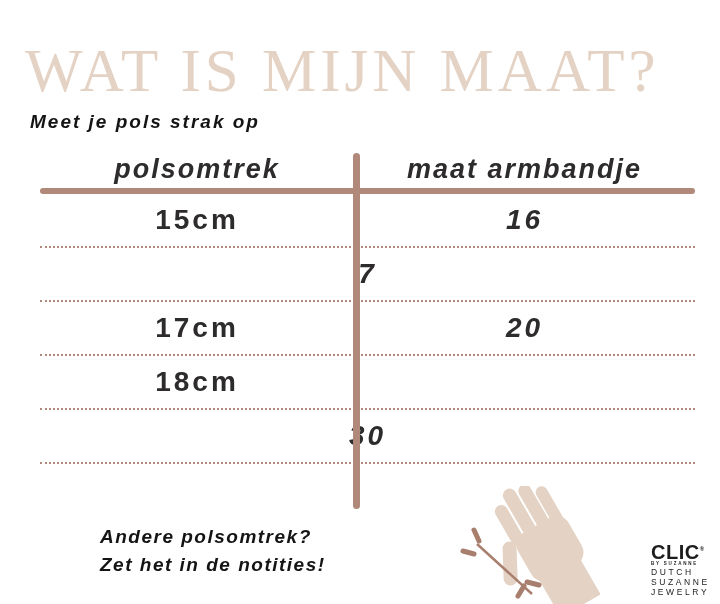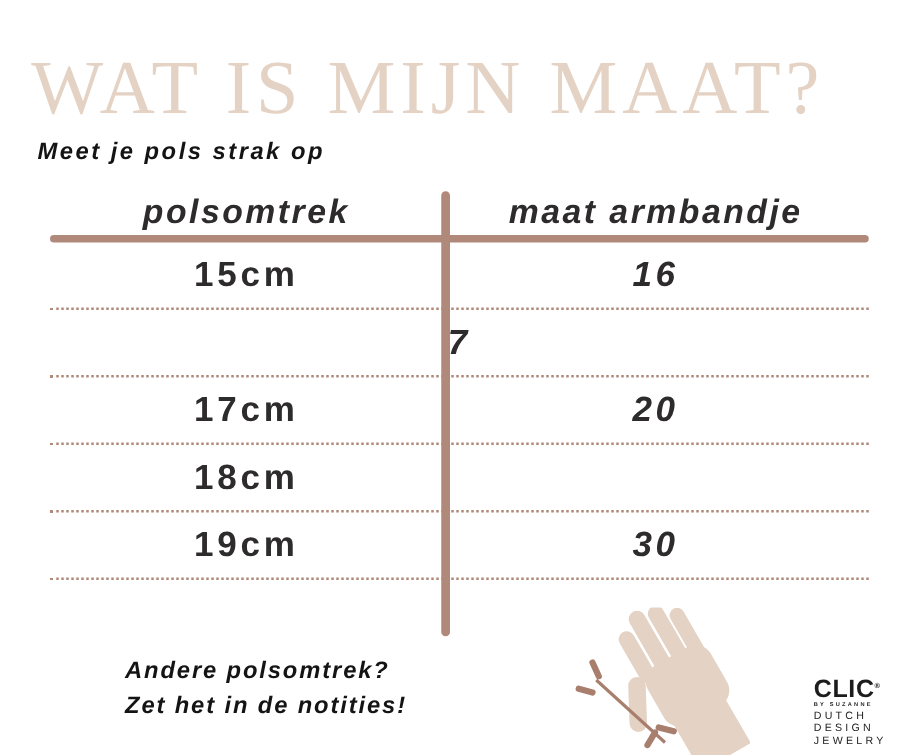--- a/index.html
+++ b/index.html
@@ -83,21 +83,20 @@
         <div class="row">
           <div class="cell cell-left">17cm</div>
           <div class="cell cell-right">20</div>
         </div>
 
         <div class="row">
           <div class="cell cell-left">18cm</div>
         </div>
 
         <div class="row">
-          <div class="cell cell-left">19cm</div>
           <div class="cell cell-right">30</div>
         </div>
       </div>
     <div class="v-divider"></div>
   </div>
 
   <div class="footer-note">
     <div>Andere polsomtrek?</div>
     <div>Zet het in de notities!</div>
   </div>
@@ -123,19 +122,19 @@
     </svg>
   </div>
 
   <div class="logo">
     <div class="logo-brand"><span>CLIC</span><span class="logo-reg">®</span></div>
     <div class="logo-tagline">BY SUZANNE</div>
     <div>
 
         <div class="logo-line">DUTCH</div>
 
-        <div class="logo-line">DESIGN</div>
+        <div class="logo-line">SUZANNE</div>
 
         <div class="logo-line">JEWELRY</div>
       </div>
   </div>
 
 </div>
 
 </body></html>

